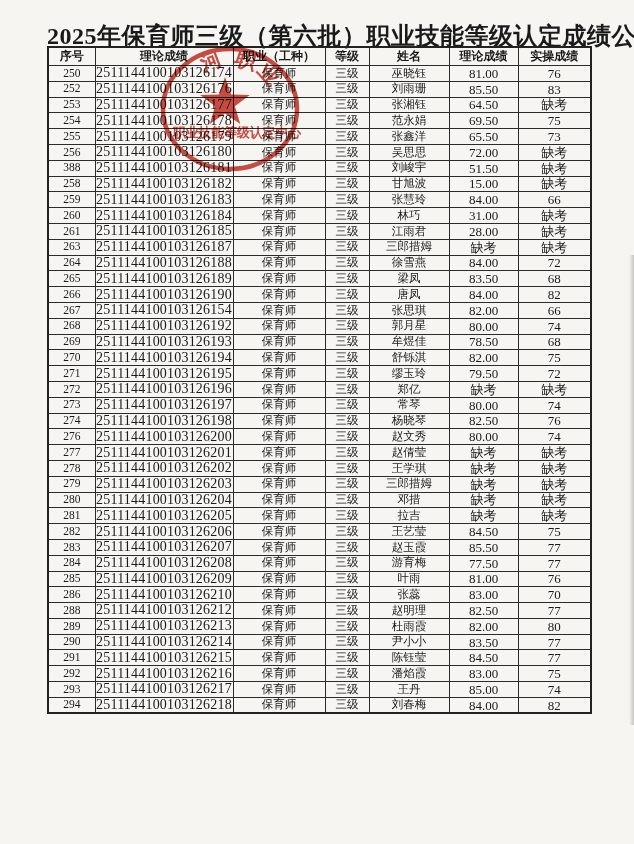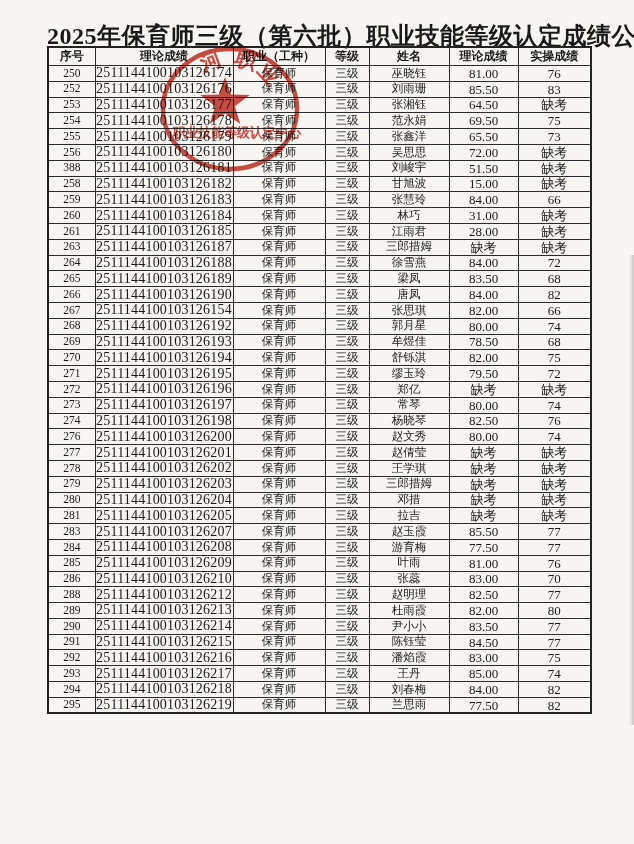--- a/index.html
+++ b/index.html
@@ -347,20 +347,29 @@
         <tr>
           <td class="c0">281</td>
           <td class="c1">2511144100103126205</td>
           <td class="c2">保育师</td>
           <td class="c3">三级</td>
           <td class="c4">拉吉</td>
           <td class="c5">缺考</td>
           <td class="c6">缺考</td>
         </tr>
         <tr>
+          <td class="c0">282</td>
+          <td class="c1">2511144100103126206</td>
+          <td class="c2">保育师</td>
+          <td class="c3">三级</td>
+          <td class="c4">王艺莹</td>
+          <td class="c5">84.50</td>
+          <td class="c6">75</td>
+        </tr>
+        <tr>
           <td class="c0">283</td>
           <td class="c1">2511144100103126207</td>
           <td class="c2">保育师</td>
           <td class="c3">三级</td>
           <td class="c4">赵玉霞</td>
           <td class="c5">85.50</td>
           <td class="c6">77</td>
         </tr>
         <tr>
           <td class="c0">284</td>
@@ -443,29 +452,20 @@
           <td class="c5">85.00</td>
           <td class="c6">74</td>
         </tr>
         <tr>
           <td class="c0">294</td>
           <td class="c1">2511144100103126218</td>
           <td class="c2">保育师</td>
           <td class="c3">三级</td>
           <td class="c4">刘春梅</td>
           <td class="c5">84.00</td>
-          <td class="c6">82</td>
-        </tr>
-        <tr>
-          <td class="c0">295</td>
-          <td class="c1">2511144100103126219</td>
-          <td class="c2">保育师</td>
-          <td class="c3">三级</td>
-          <td class="c4">兰思雨</td>
-          <td class="c5">77.50</td>
           <td class="c6">82</td>
         </tr>
       </tbody>
   </table>
 
   <svg class="stamp" width="180" height="155" viewBox="0 0 180 155" aria-hidden="true">
     <g fill="none" stroke="#c3271a">
       <ellipse cx="85" cy="74" rx="67" ry="60" stroke-width="4.5"></ellipse>
     </g>
     <polygon fill="#c3271a" points="80,42 86.11,59.59 104.73,59.97 89.89,71.21 95.28,89.03 80,78.4 64.72,89.03 70.11,71.21 55.27,59.97 73.89,59.59"></polygon>

